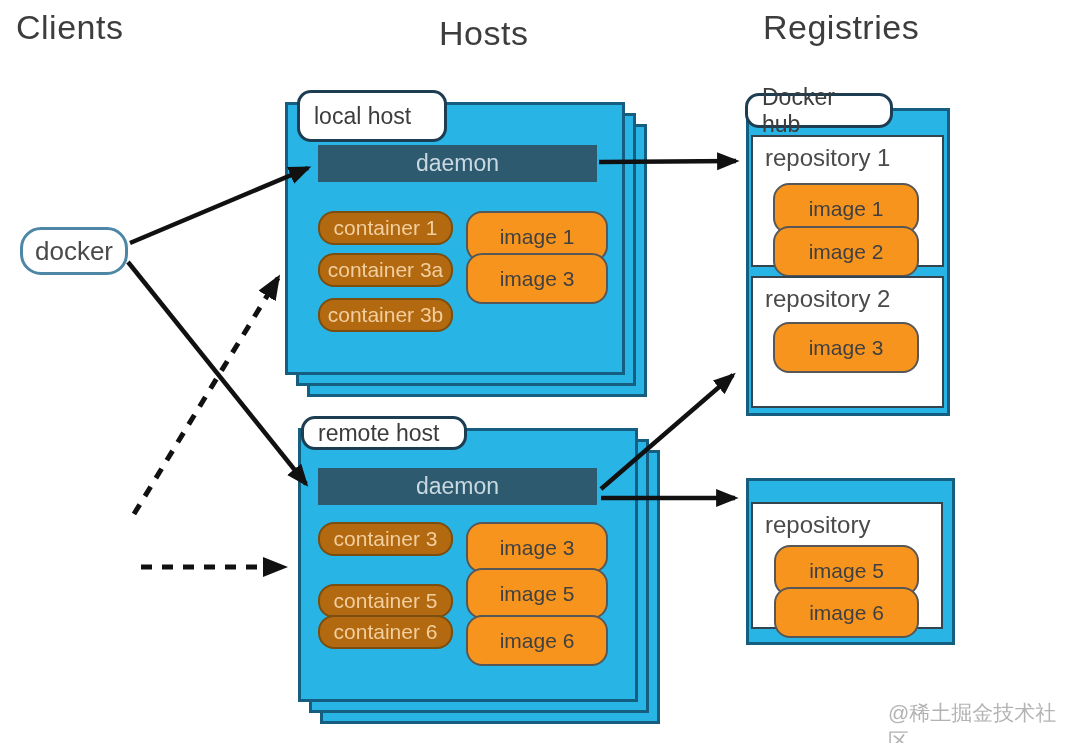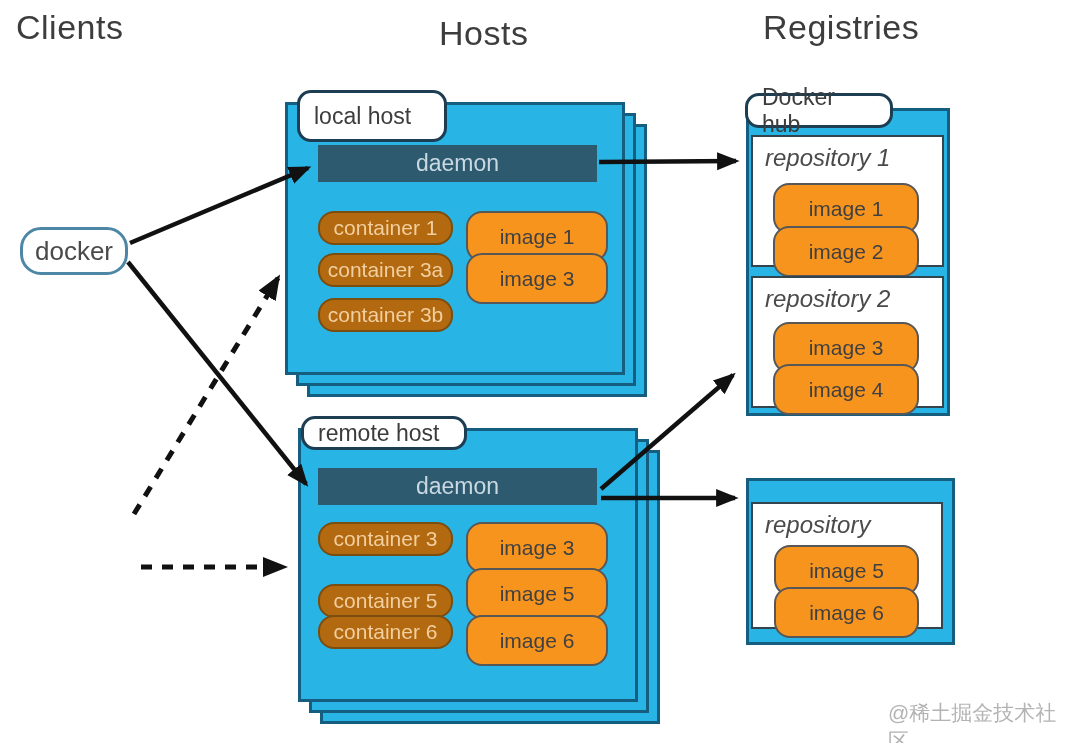--- a/index.html
+++ b/index.html
@@ -125,21 +125,20 @@
     border: 2.5px solid #33444e;
     z-index: 2;
   }
   .repo-name {
     position: absolute;
     left: 12px;
     top: 7px;
     font-size: 24px;
     color: #4a4a4a;
     white-space: nowrap;
-    font-style: italic;
   }
   #repo1 { left: 6px; top: 42px;  width: 193px; height: 132px; }
   #repo2 { left: 6px; top: 183px; width: 193px; height: 132px; }
   #repo-private { left: 6px; top: 45px; width: 192px; height: 127px; }
 
   
   #arrows {
     position: absolute;
     inset: 0;
     z-index: 6;
@@ -197,21 +196,20 @@
     <div class="registry-body" id="docker-hub-body"></div>
     <div class="registry-tab" id="docker-hub-tab">Docker hub</div>
     <div class="repo-box" id="repo1">
       <div class="repo-name">repository 1</div>
       <div class="pill image" style="left:20px; top:46px; width:146px;">image 1</div>
       <div class="pill image" style="left:20px; top:89px; width:146px;">image 2</div>
     </div>
     <div class="repo-box" id="repo2">
       <div class="repo-name">repository 2</div>
       <div class="pill image" style="left:20px; top:44px; width:146px;">image 3</div>
-      <div class="pill image" style="left:20px; top:86px; width:146px;">image 4</div>
     </div>
   </div>
 
   <div class="registry-group" style="left:745px; top:457px; width:210px; height:190px;">
     <div class="registry-body" id="private-registry-body"></div>
     <div class="repo-box" id="repo-private">
       <div class="repo-name">repository</div>
       <div class="pill image" style="left:21px; top:41px; width:145px;">image 5</div>
       <div class="pill image" style="left:21px; top:83px; width:145px;">image 6</div>
     </div>

